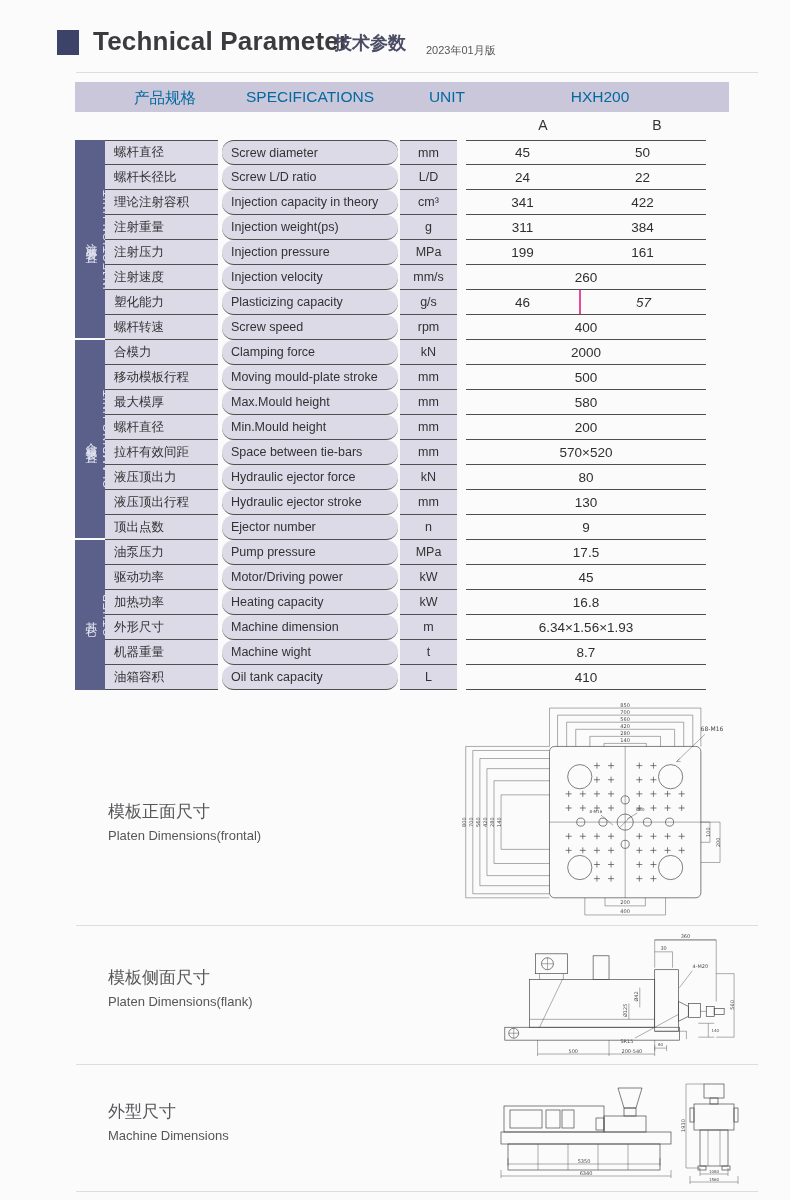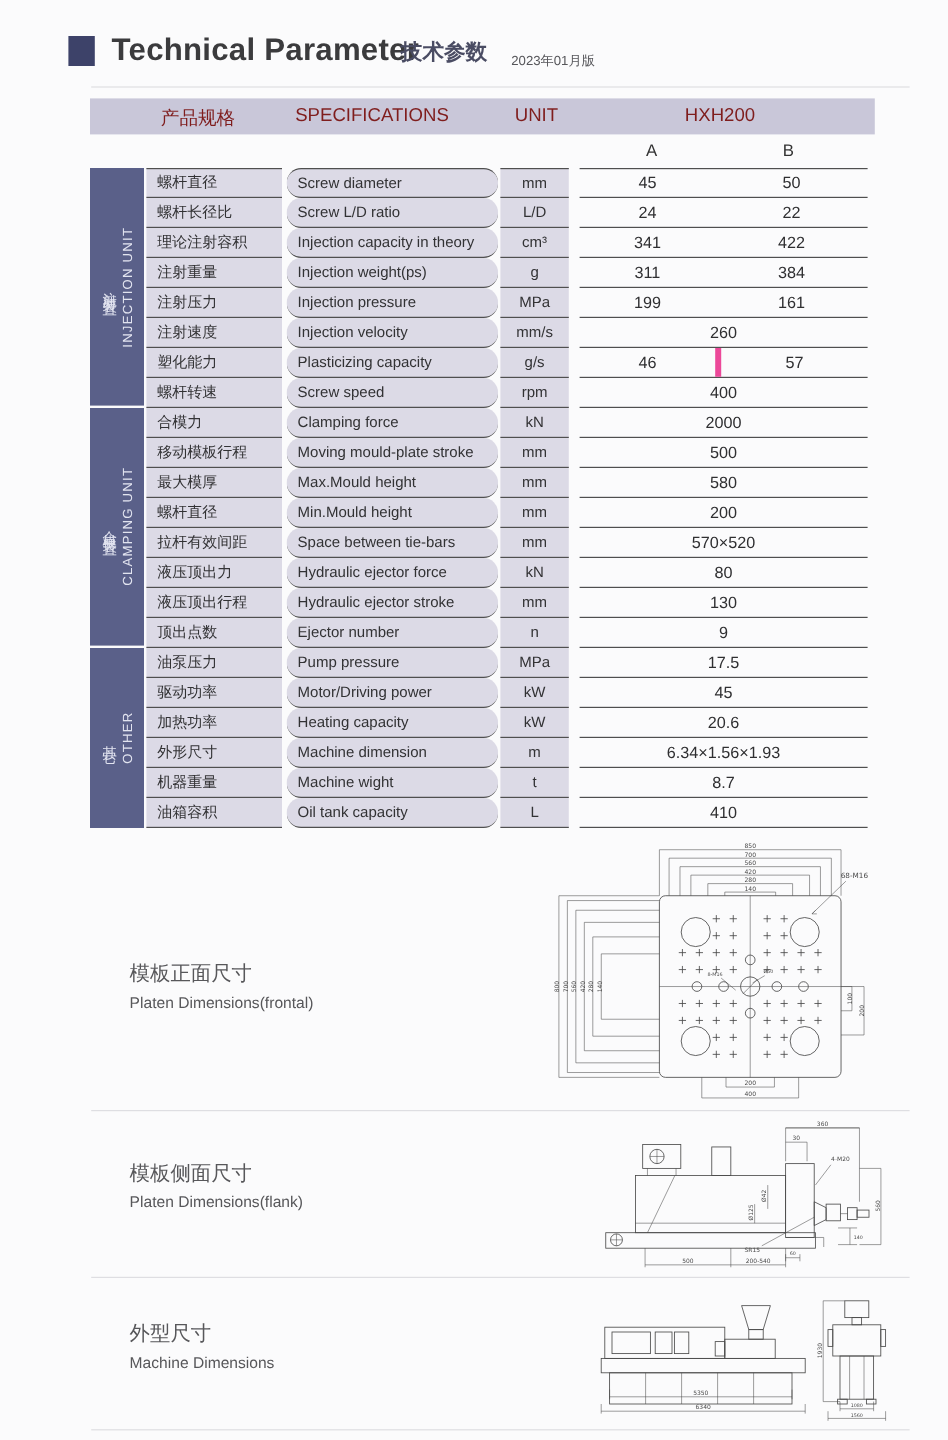--- a/index.html
+++ b/index.html
@@ -8,38 +8,38 @@
   
   .title-sq{position:absolute;left:57px;top:30px;width:22px;height:25px;background:#3d4269;}
   .title-en{position:absolute;left:93px;top:26px;font-size:26px;font-weight:600;color:#3b3b3d;letter-spacing:.2px;}
   .title-cn{position:absolute;left:334px;top:31px;font-size:18px;font-weight:700;color:#4a4c63;}
   .edition{position:absolute;left:426px;top:43px;font-size:11px;color:#56565a;}
   .rule{position:absolute;left:76px;width:682px;height:1px;background:#dedee2;}
 
   
   .spec-table{position:absolute;left:75px;top:82px;width:654px;height:608px;}
   .thead{position:absolute;left:0;top:0;width:654px;height:30px;background:#c9c7d9;}
-  .thead span{position:absolute;top:6px;transform:translateX(-50%);font-size:15.5px;color:#7f1d1d;white-space:nowrap;}
+  .thead span{position:absolute;top:6px;transform:translateX(-50%);font-size:15.5px;color:#0369a1;white-space:nowrap;}
   .th-product{left:90px;}.th-spec{left:235px;}.th-unit{left:372px;}.th-model{left:525px;}
   .subhead span{position:absolute;top:35px;transform:translateX(-50%);font-size:14px;color:#333;}
   .sh-a{left:468px;}.sh-b{left:582px;}
 
   .rows{position:absolute;left:0;top:58px;width:654px;}
   .trow{display:flex;height:25px;align-items:stretch;position:relative;}
   .c-cn,.c-en,.c-unit{background:#dcdae6;border-bottom:1px solid #4f4f4f;box-sizing:border-box;
        display:flex;align-items:center;color:#323234;}
-  .c-cn{margin-left:47px;width:113px;padding-left:9px;font-size:12.5px;font-family:Liberation Mono, monospace;}
+  .c-cn{margin-left:30px;width:113px;padding-left:9px;font-size:12.5px;font-family:Liberation Mono, monospace;}
   .c-en{margin-left:4px;width:176px;padding-left:9px;font-size:12.5px;border-radius:12px;}
   .c-unit{margin-left:2px;width:57px;justify-content:center;font-size:12.5px;}
   .c-val{margin-left:9px;width:240px;border-bottom:1px solid #4f4f4f;box-sizing:border-box;
        display:flex;align-items:stretch;font-size:13.5px;color:#2f2f31;}
   .trow.first .c-cn,.trow.first .c-en,.trow.first .c-unit,.trow.first .c-val{border-top:1px solid #4f4f4f;}
   .v-a,.v-b,.v-span{display:flex;align-items:center;justify-content:center;}
   .v-a{width:113px;}.v-b{width:127px;}.v-span{width:100%;}
-  .v-b.vdiv{border-left:5px solid #ec4899;box-sizing:border-box;}
+  .v-b.vdiv{border-left:2px solid #ec4899;box-sizing:border-box;font-style:italic;}
 
   
   .sb{position:absolute;left:0;width:45px;background:#5a6089;color:#e2e4f0;
       display:flex;align-items:center;justify-content:center;}
   .sb-inj{top:58px;height:198px;}
   .sb-clamp{top:258px;height:198px;}
   .sb-other{top:458px;height:150px;}
   .sb-cn{writing-mode:vertical-rl;font-size:12px;letter-spacing:3px;}
   .sb-en{writing-mode:vertical-rl;transform:rotate(180deg);font-size:11px;letter-spacing:1px;margin-left:1px;white-space:nowrap;}
 
@@ -243,21 +243,21 @@
           <div class="c-unit">kW</div>
           <div class="c-val">
             <span class="v-span">45</span>
           </div>
         </div>
         <div class="trow">
           <div class="c-cn">加热功率</div>
           <div class="c-en">Heating capacity</div>
           <div class="c-unit">kW</div>
           <div class="c-val">
-            <span class="v-span">20.6</span>
+            <span class="v-span">16.8</span>
           </div>
         </div>
         <div class="trow">
           <div class="c-cn">外形尺寸</div>
           <div class="c-en">Machine dimension</div>
           <div class="c-unit">m</div>
           <div class="c-val">
             <span class="v-span">6.34×1.56×1.93</span>
           </div>
         </div>

